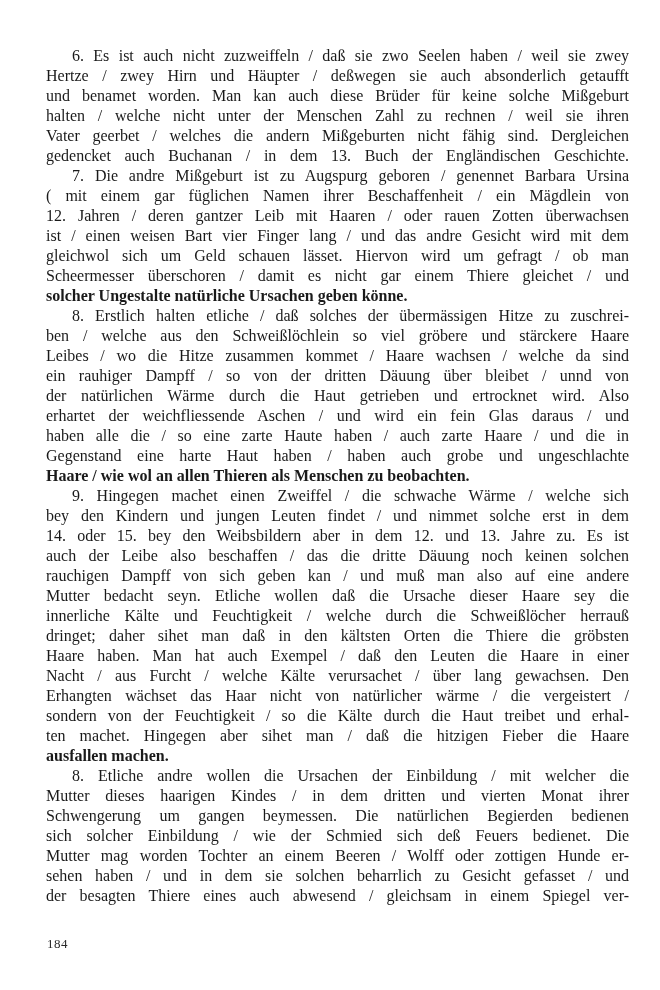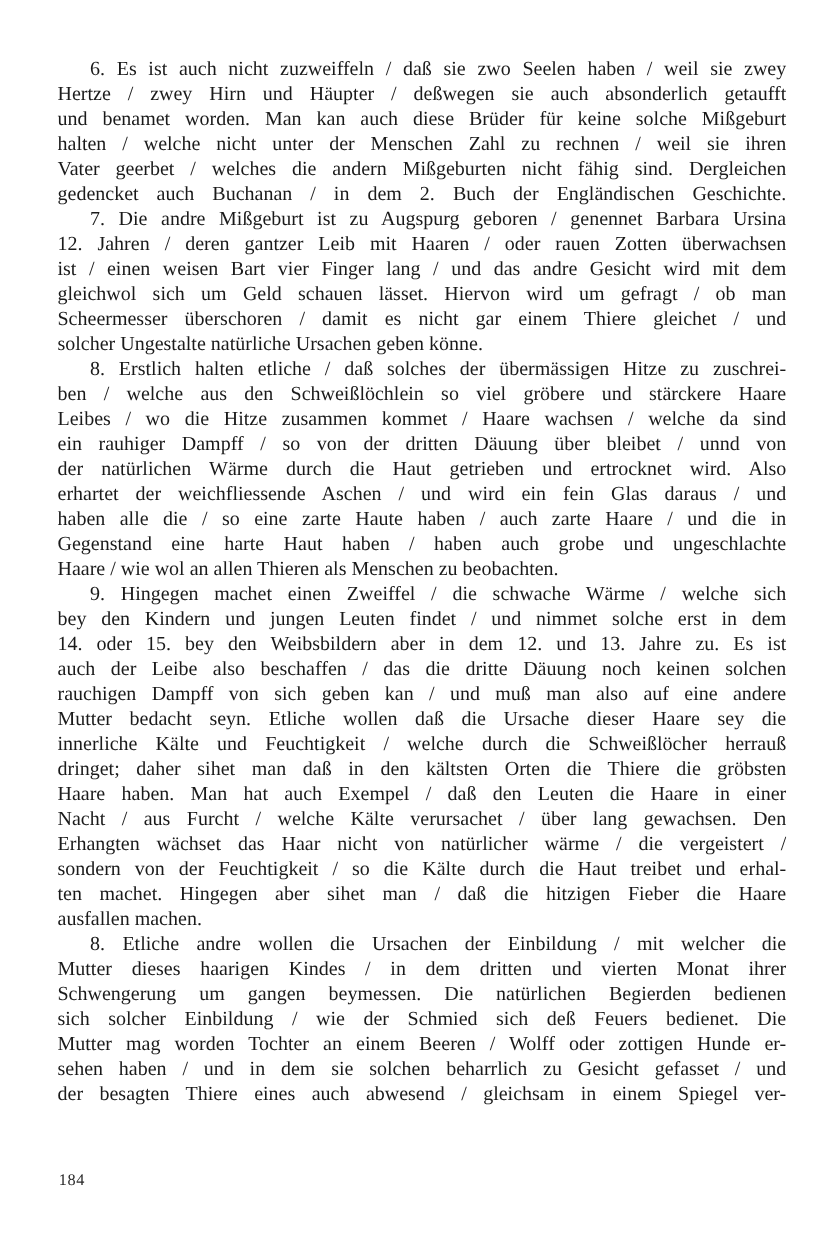--- a/index.html
+++ b/index.html
@@ -36,20 +36,21 @@
     -moz-text-align-last: justify;
     text-justify: inter-word;
     overflow: hidden;
     white-space: nowrap;
   }
   .line.first {
     text-indent: 26px;
   }
   .line.short-last {
     text-align-last: left;
+    font-weight: bold;
     -moz-text-align-last: left;
   }
   .page-number {
     position: absolute;
     left: 36px;
     top: 936px;
     font-size: 13px;
     line-height: 16px;
     color: #2a2a2a;
     letter-spacing: 0.5px;
@@ -59,24 +60,25 @@
 <body>
 
 <div class="page">
   <div class="text-block">
       <div class="paragraph">
         <div class="line first">6. Es ist auch nicht zuzweiffeln / daß sie zwo Seelen haben / weil sie zwey</div>
         <div class="line">Hertze / zwey Hirn und Häupter / deßwegen sie auch absonderlich getaufft</div>
         <div class="line">und benamet worden. Man kan auch diese Brüder für keine solche Mißgeburt</div>
         <div class="line">halten / welche nicht unter der Menschen Zahl zu rechnen / weil sie ihren</div>
         <div class="line">Vater geerbet / welches die andern Mißgeburten nicht fähig sind. Dergleichen</div>
-        <div class="line">gedencket auch Buchanan / in dem 2. Buch der Engländischen Geschichte.</div>
+        <div class="line">gedencket auch Buchanan / in dem 13. Buch der Engländischen Geschichte.</div>
       </div>
       <div class="paragraph">
         <div class="line first">7. Die andre Mißgeburt ist zu Augspurg geboren / genennet Barbara Ursina</div>
+        <div class="line">( mit einem gar füglichen Namen ihrer Beschaffenheit / ein Mägdlein von</div>
         <div class="line">12. Jahren / deren gantzer Leib mit Haaren / oder rauen Zotten überwachsen</div>
         <div class="line">ist / einen weisen Bart vier Finger lang / und das andre Gesicht wird mit dem</div>
         <div class="line">gleichwol sich um Geld schauen lässet. Hiervon wird um gefragt / ob man</div>
         <div class="line">Scheermesser überschoren / damit es nicht gar einem Thiere gleichet / und</div>
         <div class="line short-last">solcher Ungestalte natürliche Ursachen geben könne.</div>
       </div>
       <div class="paragraph">
         <div class="line first">8. Erstlich halten etliche / daß solches der übermässigen Hitze zu zuschrei-</div>
         <div class="line">ben / welche aus den Schweißlöchlein so viel gröbere und stärckere Haare</div>
         <div class="line">Leibes / wo die Hitze zusammen kommet / Haare wachsen / welche da sind</div>

